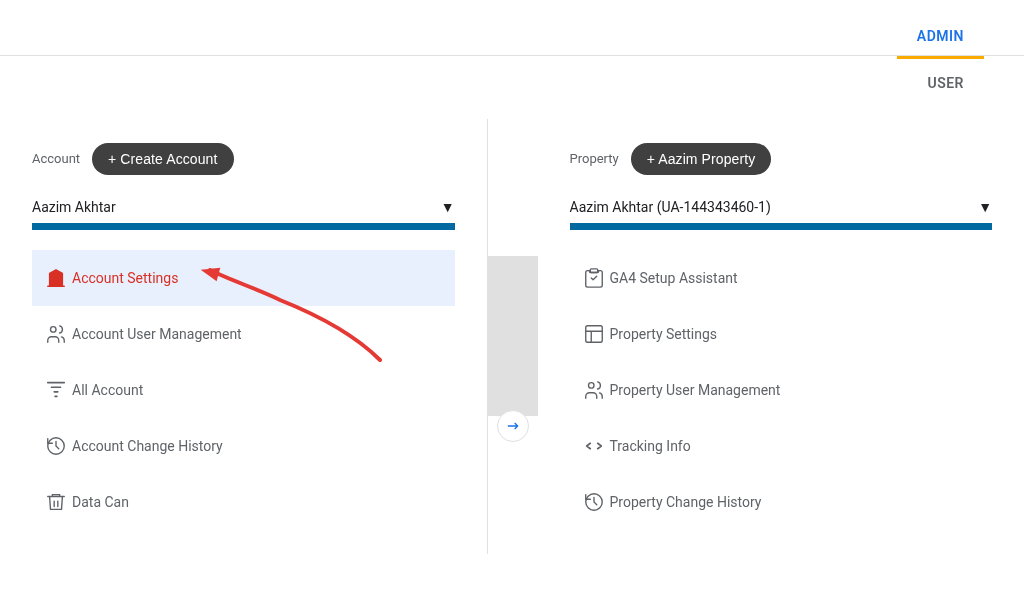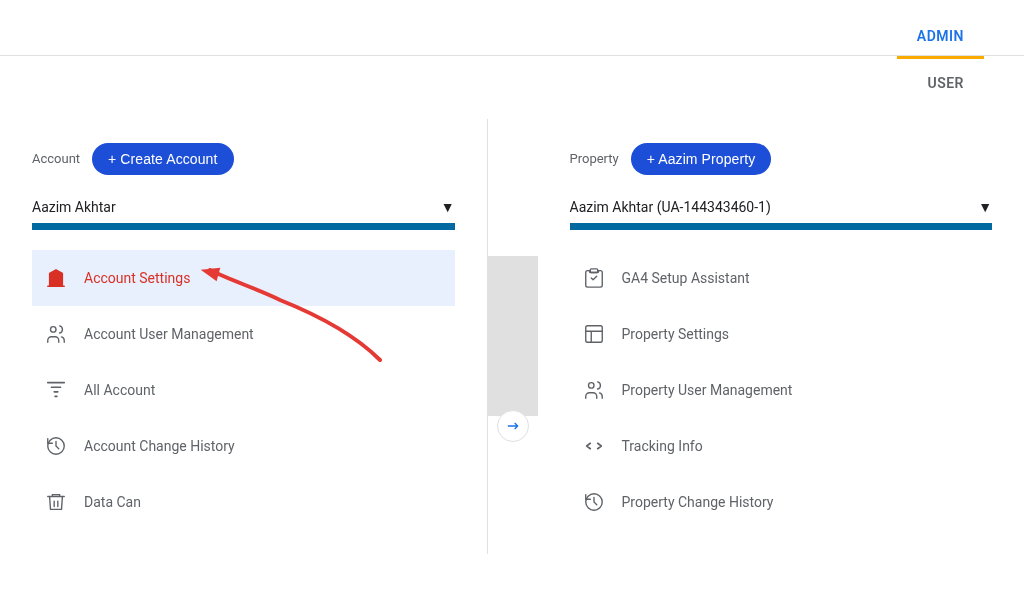--- a/index.html
+++ b/index.html
@@ -66,21 +66,21 @@
     }
     .panel-label {
       font-size: 13px;
       color: #5f6368;
       font-weight: 400;
     }
     .create-btn {
       display: flex;
       align-items: center;
       gap: 6px;
-      background: #1d4ed8;
+      background: #404040;
       color: #fff;
       border: none;
       border-radius: 16px;
       padding: 8px 16px;
       font-size: 14px;
       font-weight: 500;
       cursor: pointer;
       letter-spacing: 0.1px;
     }
 
@@ -101,21 +101,21 @@
     }
     .dropdown-arrow {
       color: #5f6368;
       font-size: 12px;
     }
 
     
     .menu-item {
       display: flex;
       align-items: center;
-      gap: 16px;
+      gap: 4px;
       padding: 16px 12px;
       border-radius: 0;
       cursor: pointer;
       color: #5f6368;
     }
     .menu-item.active {
       background: #e8f0fe;
     }
     .menu-item.active .menu-label {
       color: #d93025;

